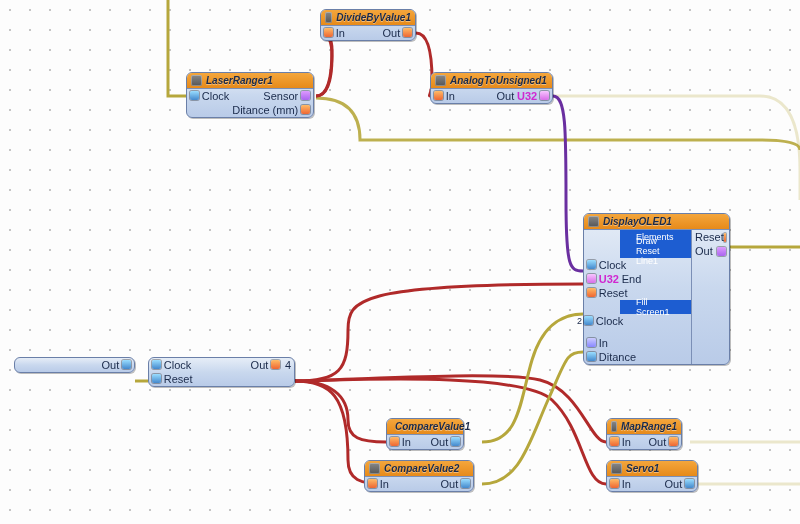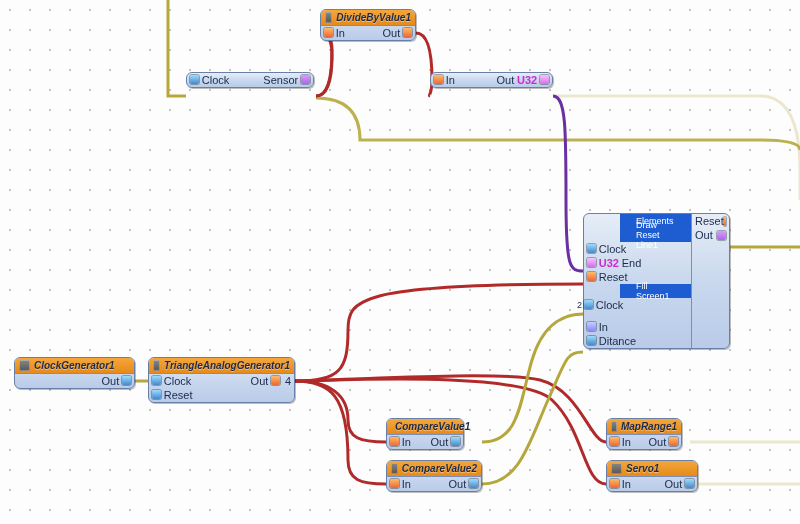--- a/index.html
+++ b/index.html
@@ -67,73 +67,78 @@
     <path d="M482 484 C520 484 530 440 548 400 C566 360 566 352 583 352" stroke="#b6a73c" stroke-width="3" fill="none"></path>
 
     <path d="M730 247 L800 247" stroke="#b6a73c" stroke-width="3" fill="none"></path>
 
     <path d="M690 442 L800 442" stroke="#b6a73c" stroke-width="3" fill="none" opacity=".25"></path>
     <path d="M690 484 L800 484" stroke="#b6a73c" stroke-width="3" fill="none" opacity=".25"></path>
     <path d="M690 442 C720 442 720 465 760 465 L800 465" stroke="#b02a2a" stroke-width="3" fill="none" opacity=".0"></path>
   </svg>
 
   <div class="node" style="left:14px;top:357px;width:121px">
-    <div class="title">
-      <span class="ticon"></span>
-      <span>ClockGenerator1</span>
-    </div>
     <div class="row">
       <span></span>
       <span><span class="lbl">Out</span>
       <span class="pin clk"></span></span>
     </div>
   </div>
 
   <div class="node" style="left:148px;top:357px;width:147px">
-    <div class="title">
-      <span class="ticon"></span>
-      <span>TriangleAnalogGenerator1</span>
-    </div>
     <div class="row">
       <span><span class="pin clk"></span>
         <span class="lbl">Clock</span></span>
       <span><span class="lbl">Out</span>
         <span class="pin ana"></span>
         <span class="lbl" style="margin-left:2px">4</span></span>
     </div>
     <div class="row">
       <span><span class="pin clk"></span>
         <span class="lbl">Reset</span></span>
       <span></span>
     </div>
   </div>
 
   <div class="node" style="left:186px;top:72px;width:128px">
+    <div class="title">
+      <span class="ticon"></span>
+      <span>LaserRanger1</span>
+    </div>
     <div class="row">
       <span><span class="pin clk"></span>
         <span class="lbl">Clock</span></span>
       <span><span class="lbl">Sensor</span>
         <span class="pin i2c"></span></span>
     </div>
+    <div class="row">
+      <span></span>
+      <span><span class="lbl">Ditance (mm)</span>
+        <span class="pin ana"></span></span>
+    </div>
   </div>
 
   <div class="node" style="left:320px;top:9px;width:96px">
     <div class="title">
       <span class="ticon"></span>
       <span>DivideByValue1</span>
     </div>
     <div class="row">
       <span><span class="pin ana"></span>
         <span class="lbl">In</span></span>
       <span><span class="lbl">Out</span>
         <span class="pin ana"></span></span>
     </div>
   </div>
 
   <div class="node" style="left:430px;top:72px;width:123px">
+    <div class="title">
+      <span class="ticon"></span>
+      <span>AnalogToUnsigned1</span>
+    </div>
     <div class="row">
       <span><span class="pin ana"></span>
         <span class="lbl">In</span></span>
       <span><span class="lbl">Out</span>
         <span class="lbl" style="color:#d028d0;font-weight:bold">U32</span>
         <span class="pin u32"></span></span>
     </div>
   </div>
 
   <div class="node" style="left:386px;top:418px;width:78px">
@@ -142,21 +147,21 @@
       <span>CompareValue1</span>
     </div>
     <div class="row">
       <span><span class="pin ana"></span>
         <span class="lbl">In</span></span>
       <span><span class="lbl">Out</span>
         <span class="pin clk"></span></span>
     </div>
   </div>
 
-  <div class="node" style="left:386px;top:460px;width:96px">
+  <div class="node" style="left:364px;top:460px;width:110px">
     <div class="title">
       <span class="ticon"></span>
       <span>CompareValue2</span>
     </div>
     <div class="row">
       <span><span class="pin ana"></span>
         <span class="lbl">In</span></span>
       <span><span class="lbl">Out</span>
         <span class="pin clk"></span></span>
     </div>
@@ -182,20 +187,24 @@
     </div>
     <div class="row">
       <span><span class="pin ana"></span>
         <span class="lbl">In</span></span>
       <span><span class="lbl">Out</span>
         <span class="pin clk"></span></span>
     </div>
   </div>
 
   <div class="node" style="left:583px;top:213px;width:147px">
+    <div class="title">
+      <span class="ticon"></span>
+      <span>DisplayOLED1</span>
+    </div>
     <div style="display:flex">
       <div style="flex:1">
         <div class="blk">Elements</div>
         <div class="blk" style="padding-left:16px">Draw Reset Line1</div>
         <div class="row">
             <span><span class="pin clk"></span>
           <span class="lbl">Clock</span></span>
           </div>
         <div class="row">
             <span><span class="pin u32"></span>

